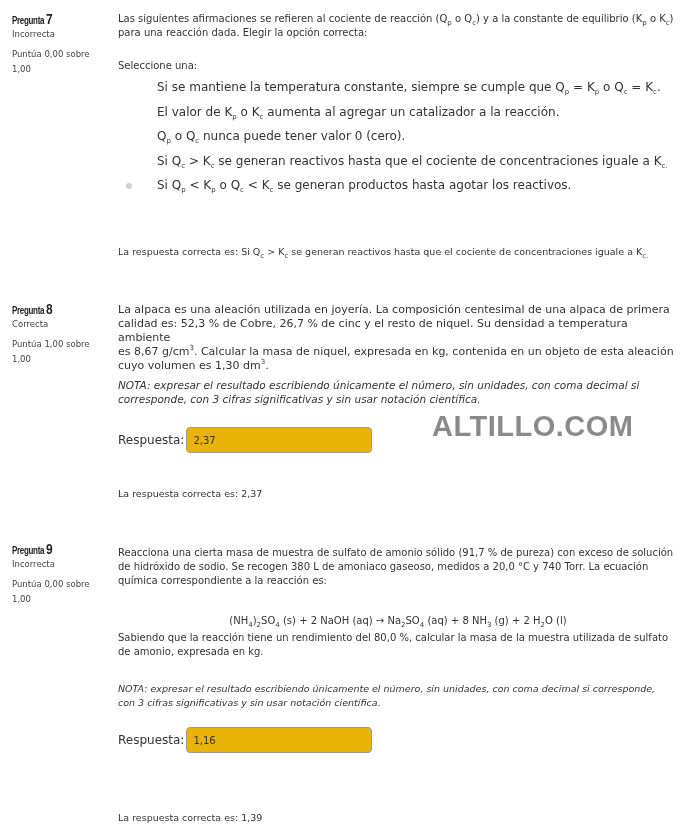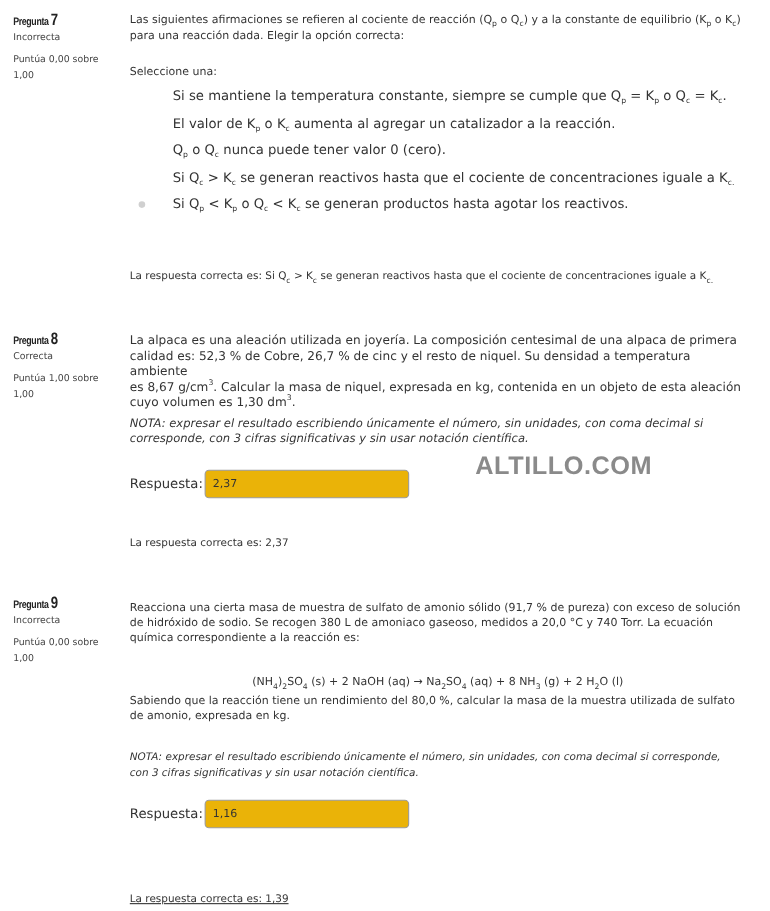--- a/index.html
+++ b/index.html
@@ -19,21 +19,21 @@
   .opt { position: relative; padding-left: 39px; font-size: 12px; line-height: 16px; height: 24.5px; color: #333; }
   .radio { position: absolute; left: 8px; top: 6px; width: 6px; height: 6px; border-radius: 50%; background: #d0d0d0; }
   sub { font-size: 7px; vertical-align: -3px; line-height: 0; }
   sup { font-size: 7px; vertical-align: 5px; line-height: 0; }
   .correct { font-size: 9.5px; color: #333; }
   .nota { font-style: italic; font-size: 10.5px; line-height: 14px; }
   .answer-row { display: flex; align-items: center; font-size: 12px; }
   .answer-input { margin-left: 2px; width: 186px; height: 26px; border: 1px solid #9a9a9a; border-radius: 4px;
                   font-family: "DejaVu Sans", sans-serif; font-size: 10px; padding: 0 6px; box-sizing: border-box; color: #333; background: #eab308; }
   .watermark { position: absolute; left: 432px; top: 410px; font-family: "Liberation Sans", sans-serif; font-weight: bold;
-               font-size: 23px; color: #8a8a8a; letter-spacing: 0.5px; }
+               font-size: 29px; color: #8a8a8a; letter-spacing: 0.5px; }
   .eq { text-align: center; font-size: 10px; margin-top: 26px; }
 </style>
 </head>
 <body>
 
 <div class="q" style="top:0;">
   <div class="info" style="top:10px;">
     <div class="qhead"><span>Pregunta</span> <span class="num">7</span></div>
     <div class="state">Incorrecta</div>
     <div class="grade">
@@ -125,14 +125,14 @@
     </div>
     <div class="nota" style="margin-top:23px; font-size:9.5px;">
       <div>NOTA: expresar el resultado escribiendo únicamente el número, sin unidades, con coma decimal si corresponde,</div>
       <div>con 3 cifras significativas y sin usar notación científica.</div>
     </div>
     <div class="answer-row" style="margin-top:17px;">
       <span>Respuesta:</span>
       <input class="answer-input" type="text" value="1,16" style="">
     </div>
   </div>
-  <div class="content correct" style="top:811px;text-decoration:underline;">La respuesta correcta es: 1,39</div>
+  <div class="content correct" style="top:811px;">La respuesta correcta es: 1,39</div>
 </div>
 
 </body></html>

